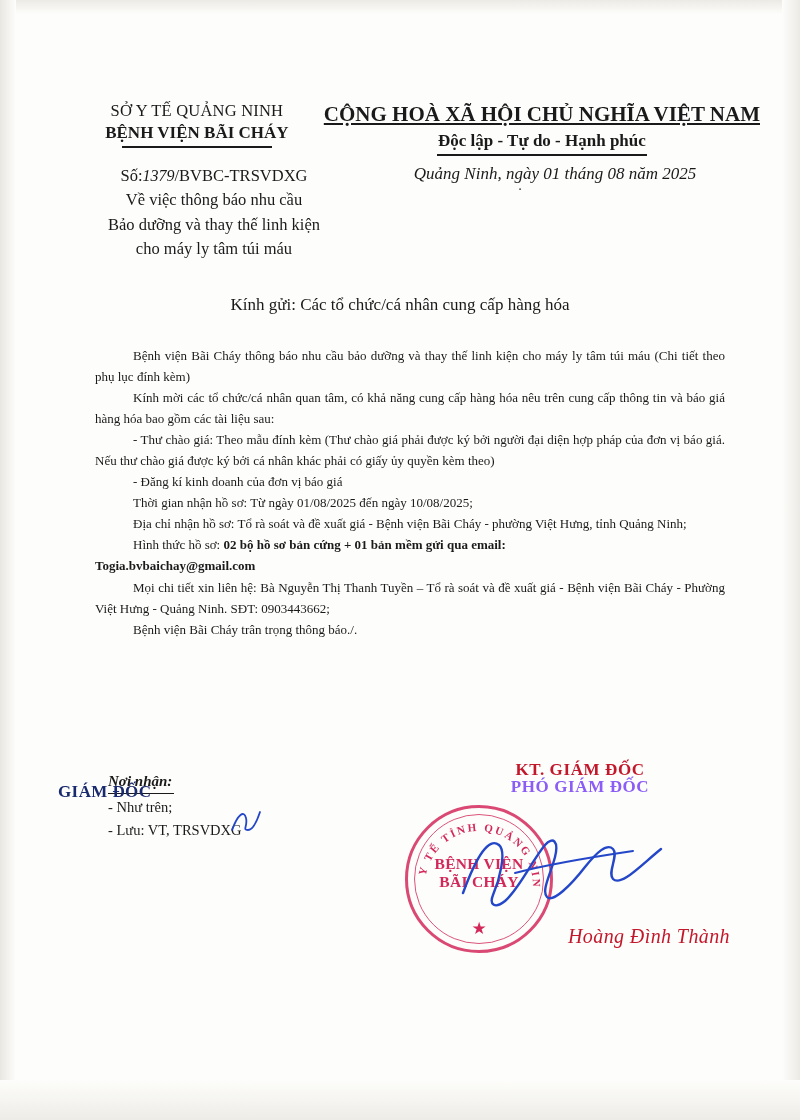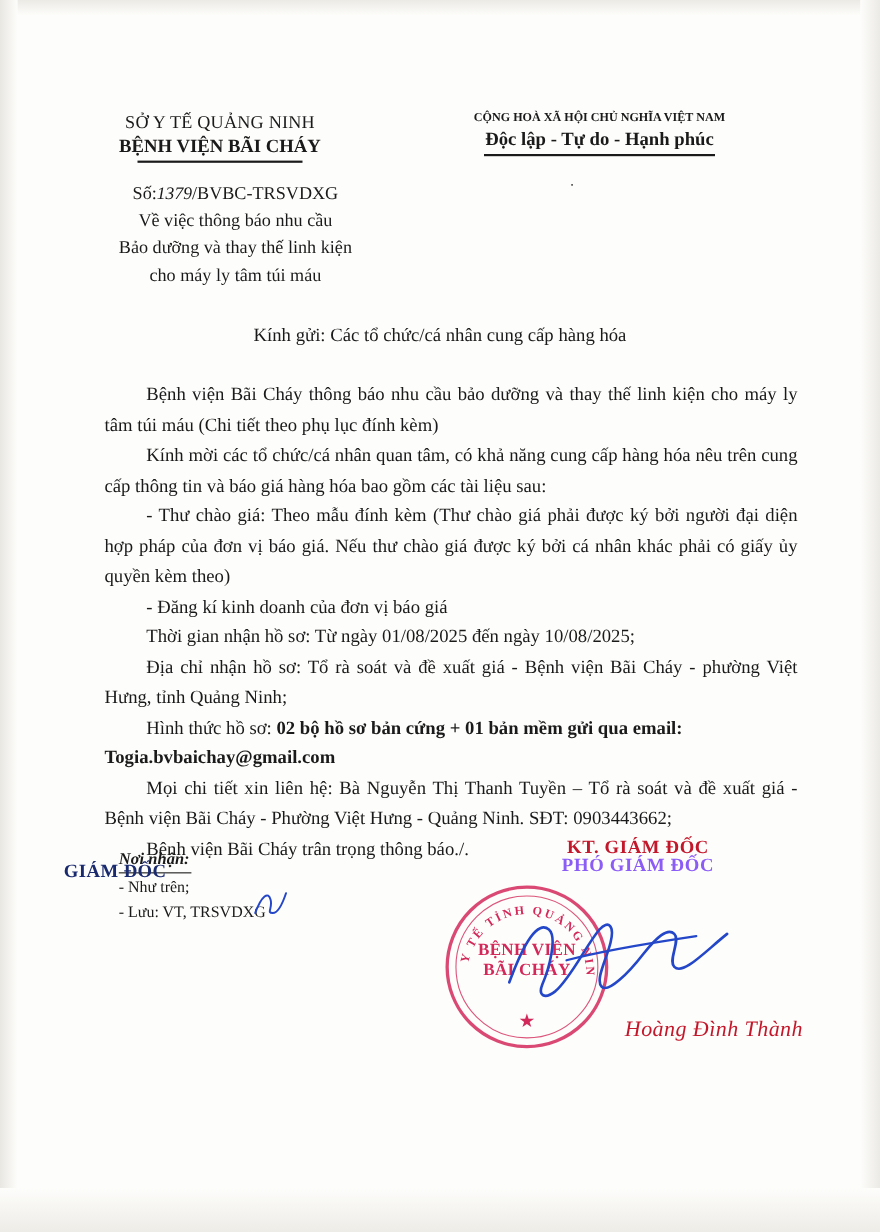--- a/index.html
+++ b/index.html
@@ -84,24 +84,25 @@
     font-weight: bold;
     line-height: 1.35;
   }
   .org-underline {
     width: 150px;
     height: 1.4px;
     background: #1a1a1a;
     margin: 1px auto 0 auto;
   }
   .nation {
-    font-size: 11px;
+    font-size: 21px;
     font-weight: bold;
     line-height: 1.4;
     white-space: nowrap;
+    text-decoration: underline;
   }
   .motto {
     font-size: 17px;
     font-weight: bold;
     line-height: 1.4;
   }
   .motto-underline {
     width: 210px;
     height: 1.4px;
     background: #1a1a1a;
@@ -159,21 +160,21 @@
     top: 295px;
     left: 0; right: 0;
     text-align: center;
     font-size: 17px;
   }
   .body-text {
     position: absolute;
     top: 345px;
     left: 95px;
     right: 75px;
-    font-size: 17px;
+    font-size: 13px;
     line-height: 1.62;
     text-align: justify;
   }
   .body-text p {
     margin: 0;
     text-indent: 38px;
   }
   .body-text p.noindent {
     text-indent: 0;
   }
@@ -352,20 +353,21 @@
     <div class="numblock">
       <div class="numblock-left">
         <div class="numline">
           <span>Số:</span><span class="handnum">1379</span><span>/BVBC-TRSVDXG</span>
         </div>
         <div class="subject">Về việc thông báo nhu cầu</div>
         <div class="subject">Bảo dưỡng và thay thế linh kiện</div>
         <div class="subject">cho máy ly tâm túi máu</div>
       </div>
       <div style="flex:1;padding-right:30px;box-sizing:border-box;">
+        <div class="numblock-right" style="padding-right:0;">Quảng Ninh, ngày 01 tháng 08 năm 2025</div>
         <div class="dot-mark">·</div>
       </div>
     </div>
 
     <div class="recipient">Kính gửi: Các tổ chức/cá nhân cung cấp hàng hóa</div>
 
     <div class="body-text">
       <p>Bệnh viện Bãi Cháy thông báo nhu cầu bảo dưỡng và thay thế linh kiện cho máy ly tâm túi máu (Chi tiết theo phụ lục đính kèm)</p>
       <p>Kính mời các tổ chức/cá nhân quan tâm, có khả năng cung cấp hàng hóa nêu trên cung cấp thông tin và báo giá hàng hóa bao gồm các tài liệu sau:</p>
       <p class="dash">-  Thư chào giá: Theo mẫu đính kèm (Thư chào giá phải được ký bởi người đại diện hợp pháp của đơn vị báo giá. Nếu thư chào giá được ký bởi cá nhân khác phải có giấy ủy quyền kèm theo)</p>

